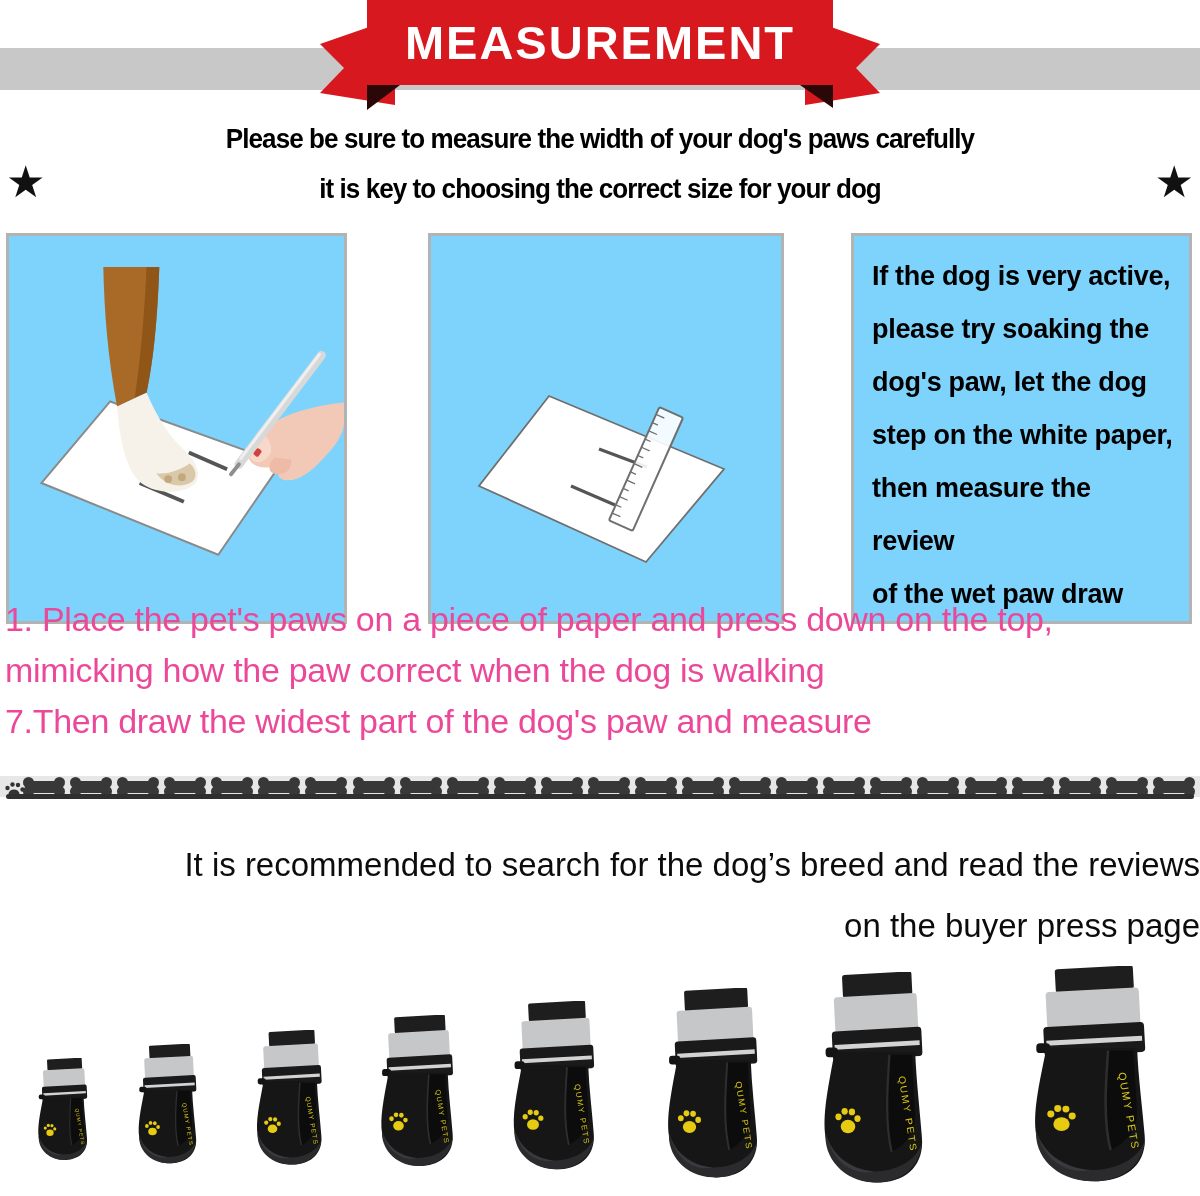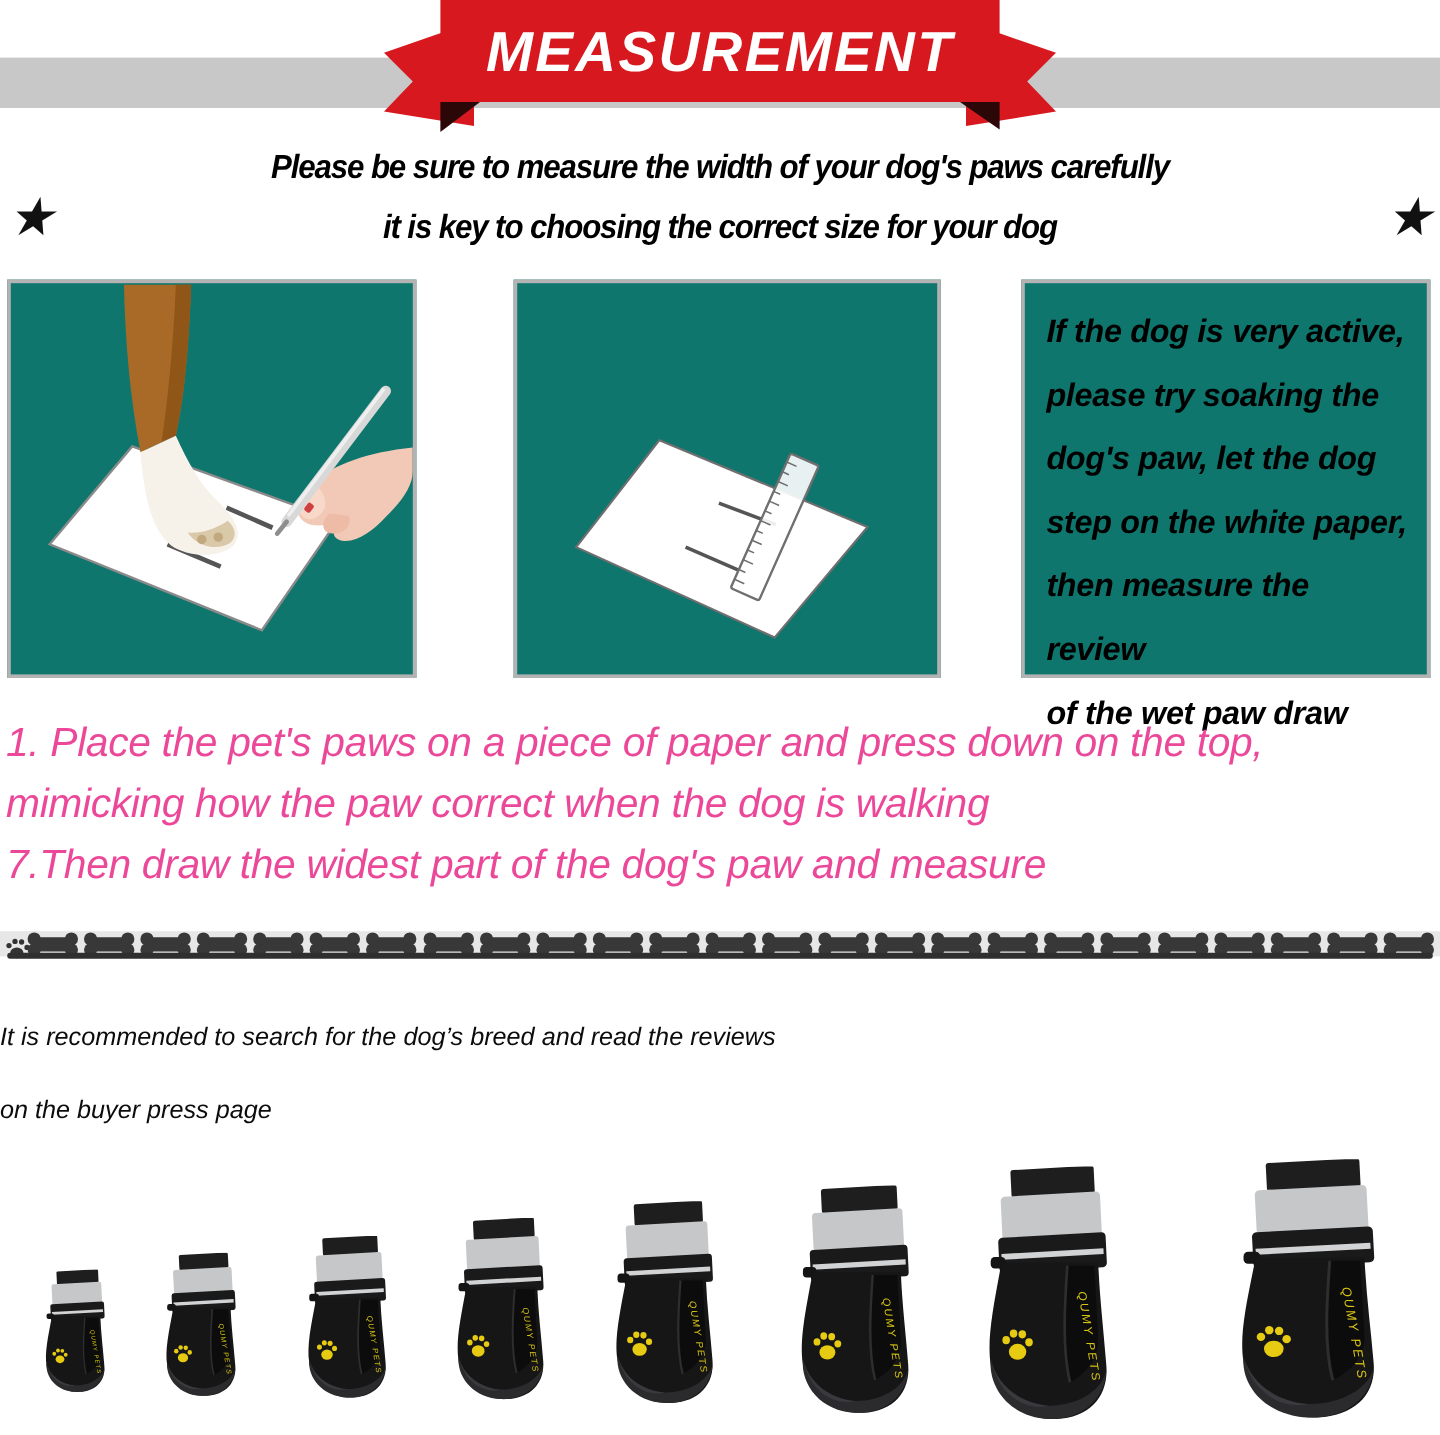--- a/index.html
+++ b/index.html
@@ -1,34 +1,34 @@
 <!DOCTYPE html>
 <html><head>
 <meta charset="utf-8">
 <style>
   html,body{margin:0;padding:0;background:#ffffff;}
   .canvas{position:relative;width:1200px;height:1196px;background:#fff;overflow:hidden;
-          font-family:"Liberation Sans",sans-serif;color:#000;font-style:italic;}
+          font-family:"Liberation Sans",sans-serif;color:#000;}
 
   
   .gray-band{position:absolute;left:0;top:48px;width:1200px;height:42px;background:#c8c8c8;}
   .ribbon-tail{position:absolute;top:0;left:0;width:1200px;height:120px;pointer-events:none;}
   .ribbon-center{position:absolute;left:367px;top:0;width:466px;height:85px;background:#d7191f;
                  display:flex;align-items:center;justify-content:center;}
   .ribbon-center span{color:#fff;font-weight:700;font-size:47px;letter-spacing:2px;}
 
   
   .headline{position:absolute;left:0;top:114px;width:1200px;text-align:center;
             font-weight:700;font-size:28px;line-height:50px;letter-spacing:-1px;}
   .headline .hl{transform:scaleX(.93);transform-origin:center;}
   .star{position:absolute;top:160px;font-size:44px;line-height:44px;color:#111;}
   .star.left{left:6px;} .star.right{right:6px;}
 
   
-  .box{position:absolute;top:233px;height:332px;background:#0f766e;border:3px solid #b3b3b3;box-sizing:border-box;}
+  .box{position:absolute;top:233px;height:391px;background:#7dd3fc;border:3px solid #b3b3b3;box-sizing:border-box;}
   .box1{left:6px;width:341px;}
   .box2{left:428px;width:356px;}
   .box3{left:851px;width:341px;}
   .box svg{display:block;width:100%;height:100%;}
   .tip-text{padding:14px 16px 0 18px;font-weight:700;font-size:27px;line-height:53px;letter-spacing:-.3px;}
 
   
   .instructions{position:absolute;left:5px;top:594px;width:1195px;
                 font-size:34px;line-height:51px;font-weight:400;color:#ec4899;letter-spacing:-.3px;}
 
@@ -38,22 +38,22 @@
   .divider .base{position:absolute;left:6px;right:6px;top:24px;height:5px;background:#2f2f2f;border-radius:3px;}
   .divider .pawprint{position:absolute;left:4px;top:10px;}
   .bone-row{position:absolute;left:28px;right:10px;top:9px;height:16px;
             display:flex;justify-content:space-between;align-items:center;}
   .bone{position:relative;width:32px;height:12px;background:#383838;border-radius:6px;}
   .bone::before,.bone::after{content:"";position:absolute;width:11px;height:11px;border-radius:50%;
             background:#383838;top:-4px;box-shadow:0 9px 0 #383838;}
   .bone::before{left:-5px;} .bone::after{right:-5px;}
 
   
-  .recommend{position:absolute;left:0;top:834px;width:1200px;text-align:left;
-             font-size:21px;line-height:61px;font-weight:400;color:#0c0c0c;}
+  .recommend{position:absolute;left:0;top:834px;width:1200px;text-align:right;
+             font-size:33px;line-height:61px;font-weight:400;color:#0c0c0c;}
 
   
   .boot{position:absolute;}
   #b1{left:36px;  top:1058px; width:56px;  height:106px;}
   #b2{left:136px; top:1044px; width:66px;  height:124px;}
   #b3{left:254px; top:1030px; width:74px;  height:140px;}
   #b4{left:378px; top:1015px; width:82px;  height:157px;}
   #b5{left:510px; top:1001px; width:92px;  height:175px;}
   #b6{left:664px; top:988px;  width:102px; height:197px;}
   #b7{left:820px; top:972px;  width:112px; height:219px;}

